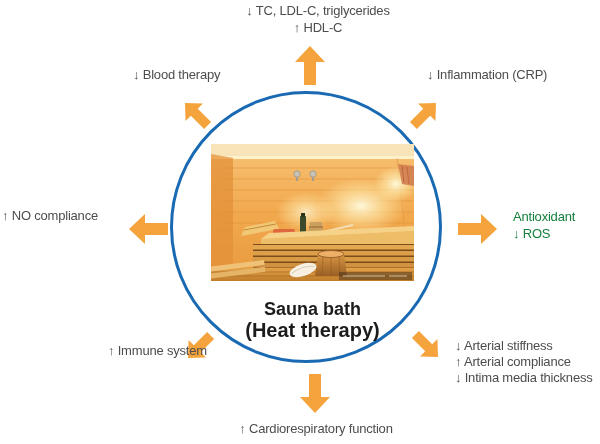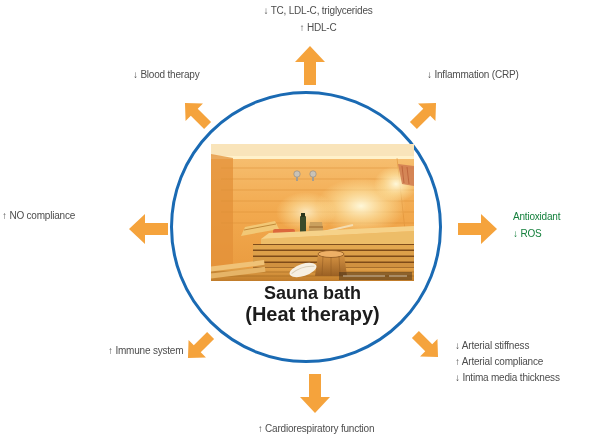--- a/index.html
+++ b/index.html
@@ -7,30 +7,30 @@
     position:relative;width:600px;height:444px;background:#ffffff;overflow:hidden;
     font-family:"Liberation Sans","DejaVu Sans",sans-serif;
   }
   
   .orbit{
     position:absolute;left:170px;top:91px;width:272px;height:272px;
     border:3px solid #1A6AB3;border-radius:50%;box-sizing:border-box;background:transparent;
   }
   
   .lbl{
-    position:absolute;font-size:10px;line-height:17px;color:#4D4D4D;
+    position:absolute;font-size:13px;line-height:17px;color:#4D4D4D;
     letter-spacing:-0.2px;white-space:nowrap;font-weight:400;
   }
   .lbl.center-text{text-align:center;}
   .lbl.tight{line-height:16px;}
   
   .caption{
     position:absolute;left:211px;top:282px;width:203px;text-align:center;color:#1c1c1c;
   }
-  .caption .t1{font-size:18px;font-weight:bold;line-height:22px;}
+  .caption .t1{font-size:18px;font-weight:bold;line-height:22px;margin-top:16px;}
   .caption .t2{font-size:20px;font-weight:bold;line-height:21px;}
   
   .arrow{position:absolute;width:40px;height:32px;overflow:visible;}
   .arrow polygon{fill:#F5A33C;}
   .rot-u{transform:rotate(-90deg);}
   .rot-d{transform:rotate(90deg);}
   .rot-l{transform:rotate(180deg);}
   .rot-ur{transform:rotate(-45deg) scale(.82);}
   .rot-dr{transform:rotate(45deg) scale(.82);}
   .rot-dl{transform:rotate(135deg) scale(.82);}

